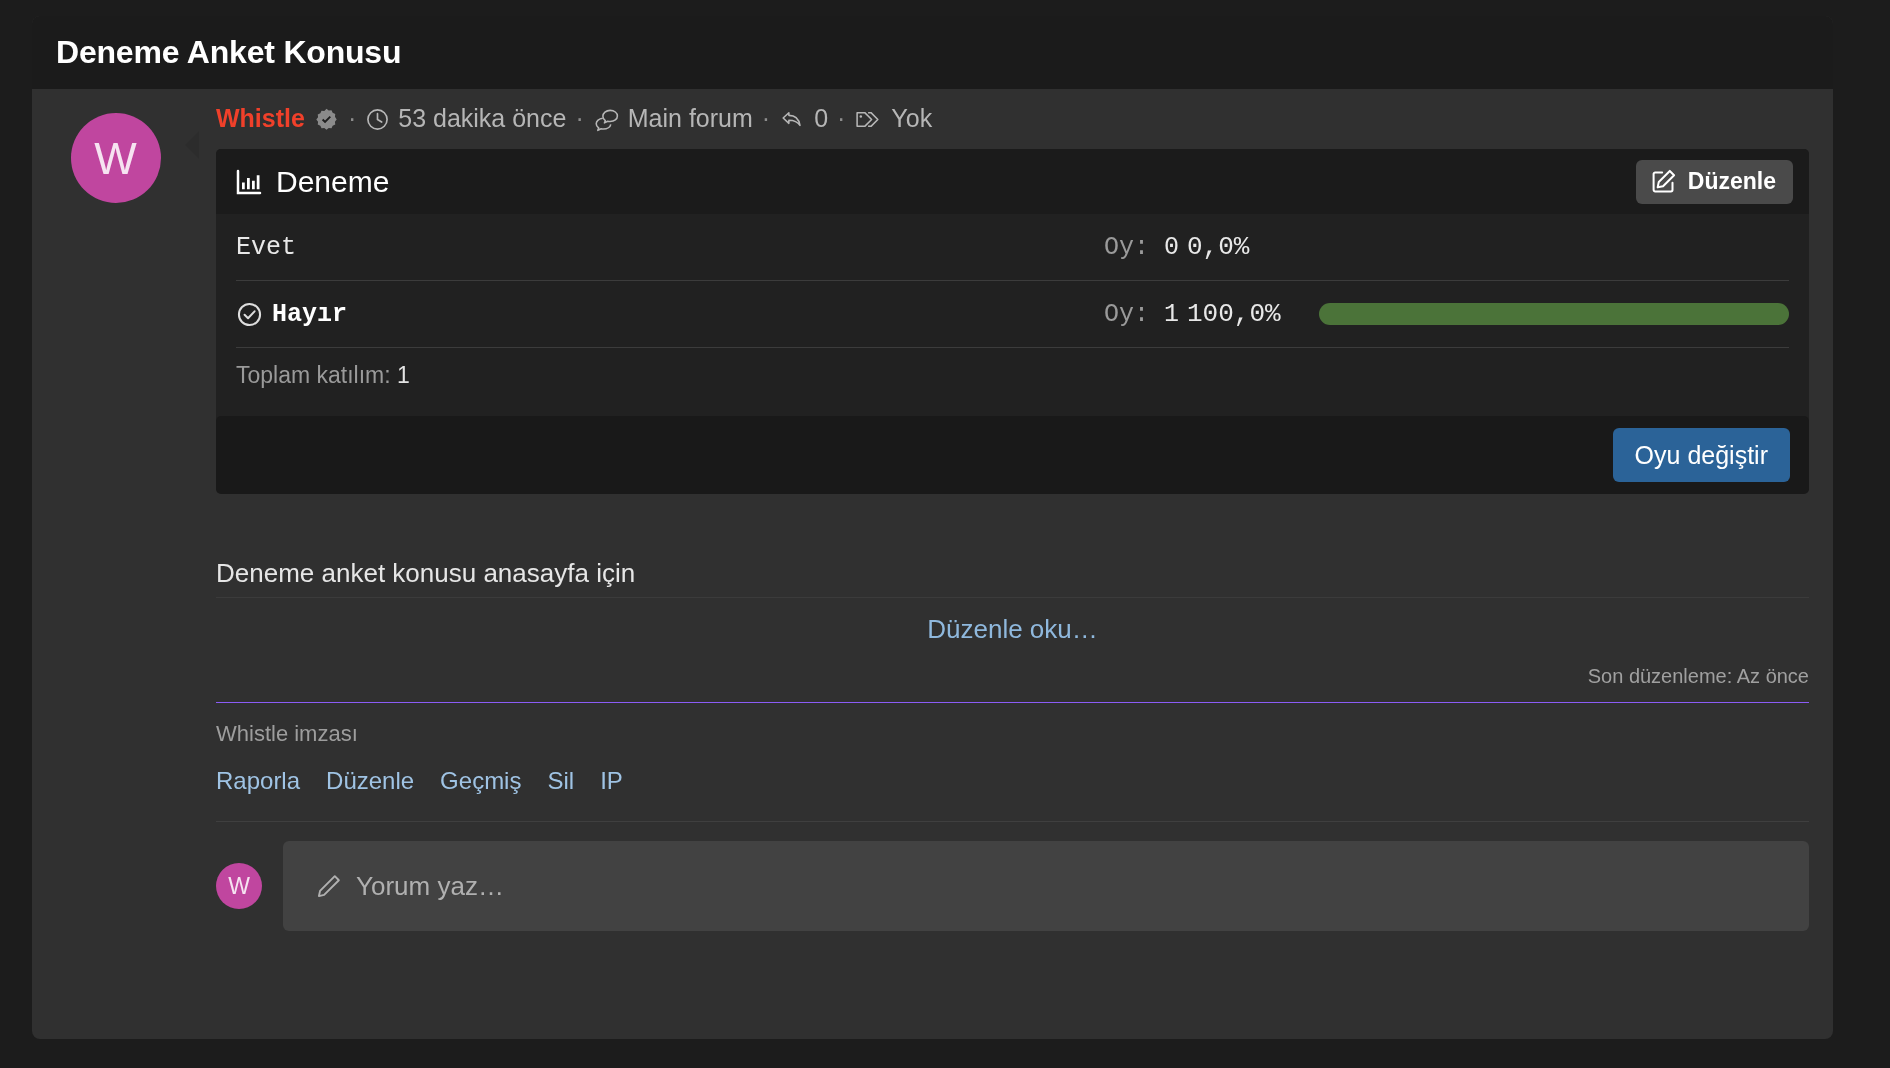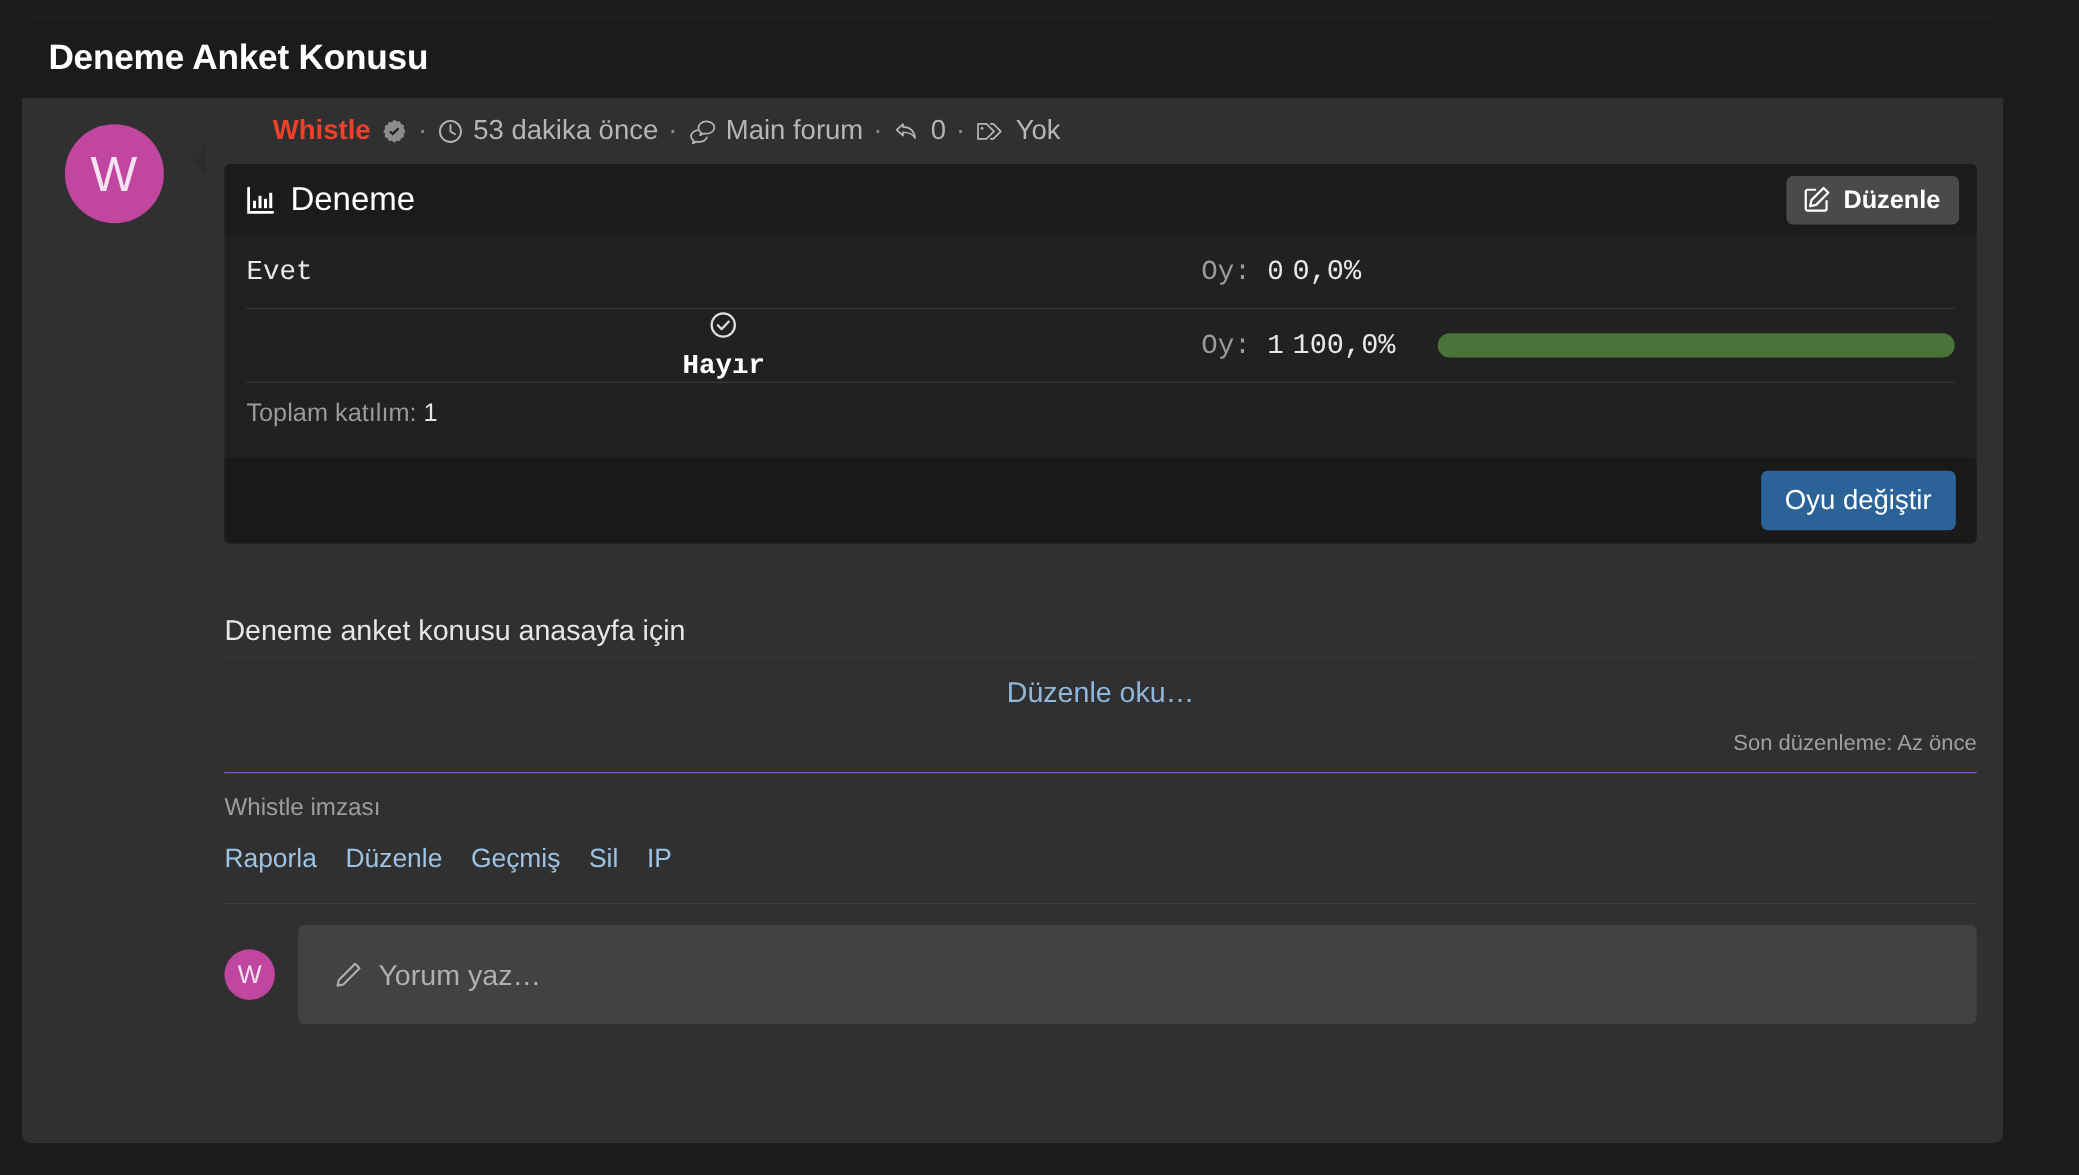--- a/index.html
+++ b/index.html
@@ -15,21 +15,21 @@
     position: relative;
     width: 1890px;
     height: 1068px;
     background: #1c1c1c;
     overflow: hidden;
   }
 
   
   .thread-card {
     position: absolute;
-    left: 20px;
+    left: 32px;
     top: 16px;
     width: 1801px;
     height: 1023px;
     background: #303030;
     border-radius: 8px;
     overflow: hidden;
   }
 
   
   .title-bar {
@@ -99,21 +99,20 @@
     gap: 0px;
     height: 58px;
     font-size: 25px;
     color: #b6b6b6;
     white-space: nowrap;
   }
   .meta .author {
     color: #f0402a;
     font-weight: bold;
     font-size: 25px;
-    margin-left: 44px;
   }
   .meta .sep { margin: 0 9px; color: #8d8d8d; }
   .meta .ico {
     display: inline-flex;
     align-items: center;
     margin-right: 8px;
     position: relative;
     top: 1px;
   }
   .meta .verified { margin-left: 9px; display:inline-flex; align-items:center; position: relative; top: 1px;}
@@ -164,21 +163,21 @@
     font-family: Liberation Mono, monospace;
   }
   .poll-row .opt-label {
     font-size: 25px;
     color: #e8e8e8;
     display: flex;
     align-items: center;
     gap: 9px;
     flex: 1;
   }
-  .poll-row.voted .opt-label { font-weight: bold; color: #ffffff; flex-direction: column; }
+  .poll-row.voted .opt-label { font-weight: bold; color: #ffffff; }
   .poll-row .votes {
     font-size: 25px;
     color: #9a9a9a;
     margin-right: 8px;
     white-space: nowrap;
   }
   .poll-row .votes b { color: #e8e8e8; font-weight: normal; }
   .poll-row .pct {
     font-size: 26px;
     color: #e8e8e8;

